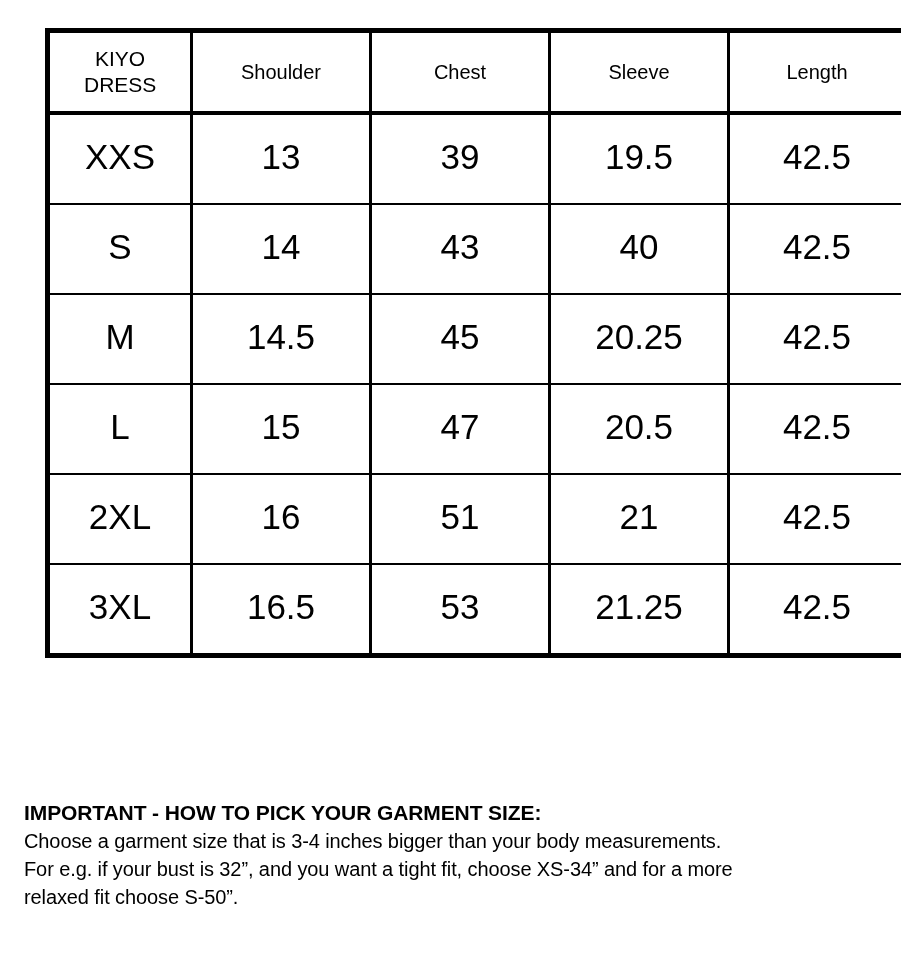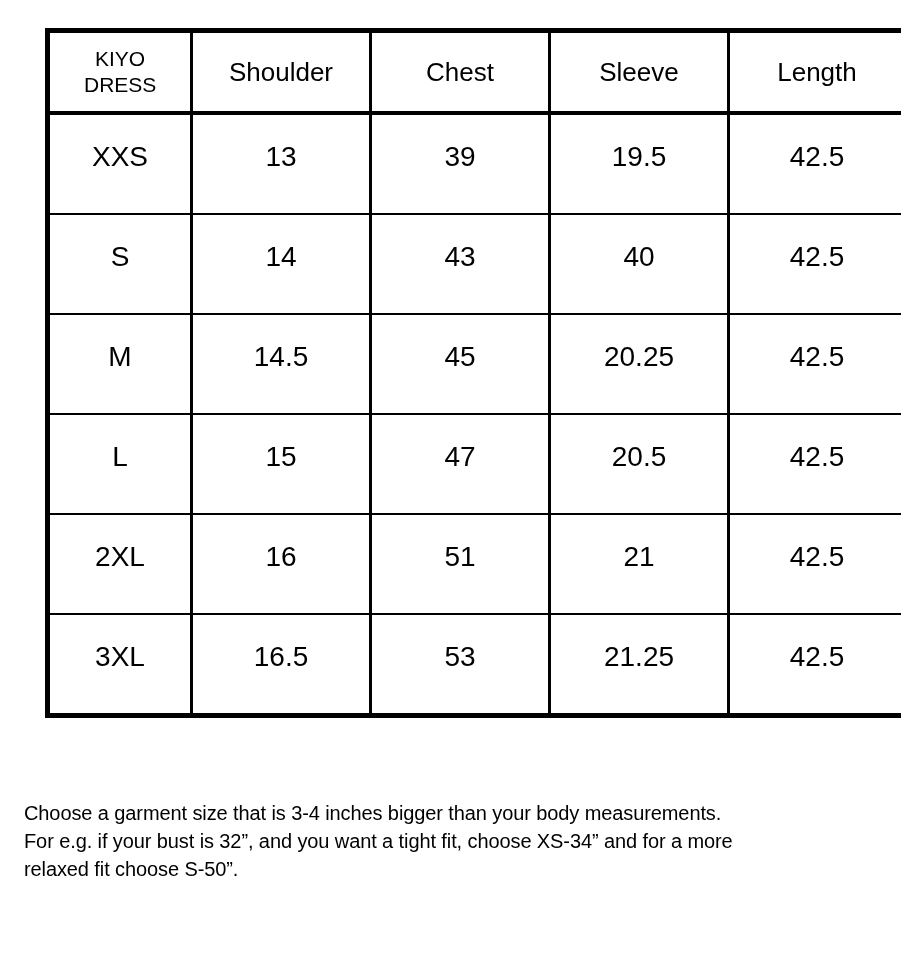--- a/index.html
+++ b/index.html
@@ -37,36 +37,36 @@
     border-left: 3px solid #000000;
     border-right: 3px solid #000000;
     text-align: center;
     vertical-align: middle;
     background: #ffffff;
     overflow: hidden;
   }
   table.size-table thead th {
     height: 76px;
     font-weight: normal;
-    font-size: 26px;
+    font-size: 20px;
     border-bottom-width: 4px;
   }
   table.size-table thead th.corner {
     font-size: 21px;
     line-height: 26px;
   }
   .corner-label {
     display: inline-block;
     width: 72px;
     text-align: center;
   }
   table.size-table tbody td {
     height: 81px;
-    font-size: 28px;
-    padding-bottom: 16px;
+    font-size: 35px;
+    padding-bottom: 6px;
   }
   .note {
     position: absolute;
     left: 24px;
     top: 799px;
     width: 870px;
     font-size: 20px;
     line-height: 28px;
     letter-spacing: -0.1px;
   }
@@ -143,18 +143,19 @@
         <td>3XL</td>
         <td>16.5</td>
         <td>53</td>
         <td>21.25</td>
         <td>42.5</td>
       </tr>
     </tbody>
   </table>
 
   <div class="note">
+    <div class="note-heading">IMPORTANT - HOW TO PICK YOUR GARMENT SIZE:</div>
     <div class="note-line">Choose a garment size that is 3-4 inches bigger than your body measurements.</div>
     <div class="note-line">For e.g. if your bust is 32”, and you want a tight fit, choose XS-34” and for a more</div>
     <div class="note-line">relaxed fit choose S-50”.</div>
   </div>
 
 </div>
 
 </body></html>

